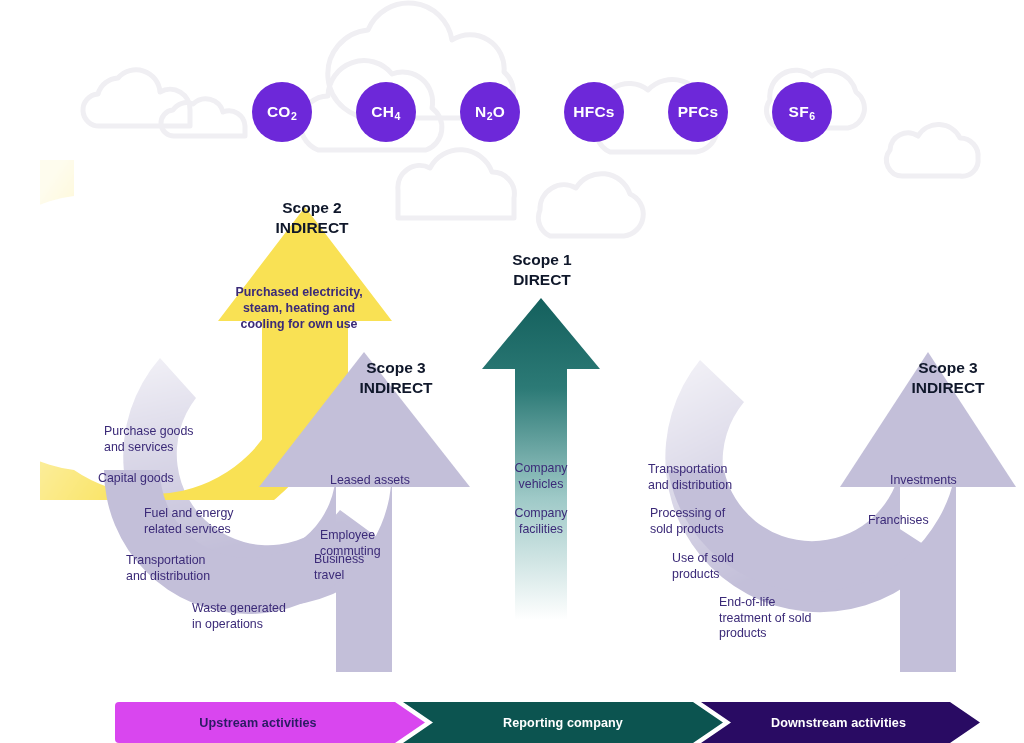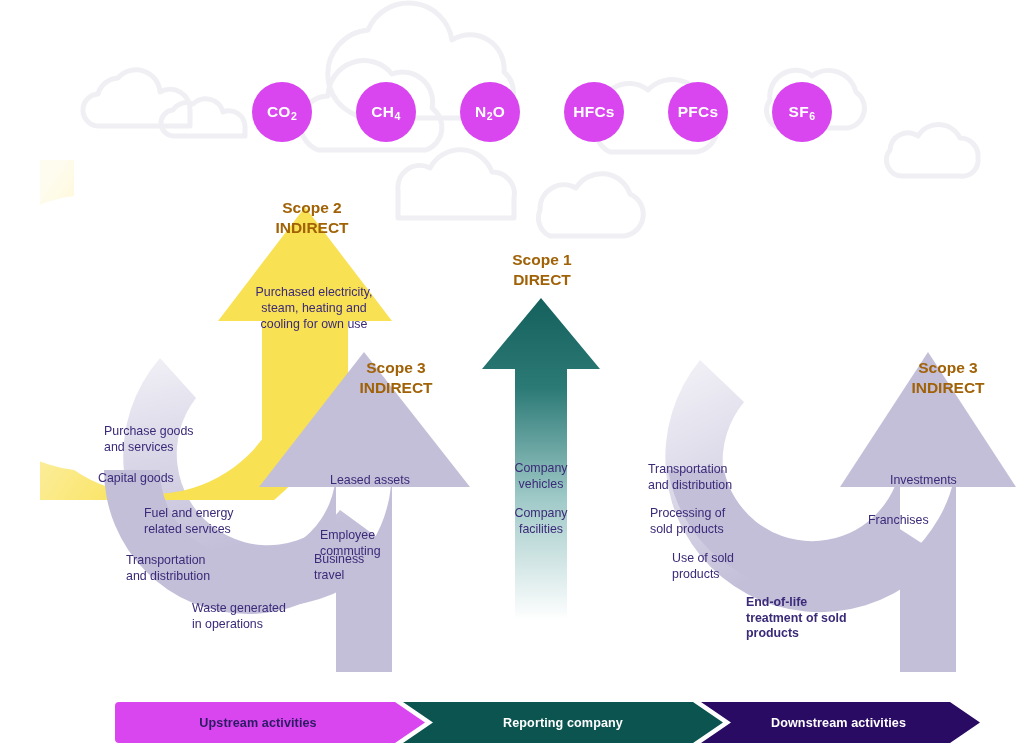--- a/index.html
+++ b/index.html
@@ -44,42 +44,42 @@
     left: 0;
     top: 82px;
     width: 1024px;
     height: 62px;
   }
   .gas-bubble {
     position: absolute;
     width: 60px;
     height: 60px;
     border-radius: 50%;
-    background: #d946ef;
+    background: #6d28d9;
     color: #ffffff;
     display: flex;
     align-items: center;
     justify-content: center;
     font-size: 15.5px;
     font-weight: bold;
     letter-spacing: 0.2px;
     line-height: 1;
   }
   .gas-bubble sub {
     font-size: 0.68em;
     vertical-align: baseline;
     position: relative;
     bottom: -0.26em;
     margin-left: 0.5px;
   }
 
   
   .scope-head {
     position: absolute;
-    color: #a16207;
+    color: #0f172a;
     font-weight: bold;
     font-size: 15.5px;
     line-height: 1.28;
     text-align: center;
     white-space: nowrap;
   }
 
   
   .lbl {
     position: absolute;
@@ -323,21 +323,21 @@
     </div>
     <div class="gas-bubble" style="left:772px">
       <span>SF<sub>6</sub></span>
     </div>
   </div>
 
   <div class="scope-head" style="left:248px; top:198px; width:128px;">
     <div>Scope 2</div>
     <div>INDIRECT</div>
   </div>
-  <div class="arrow-lbl" style="left:240px; top:284px; width:148px;">Purchased electricity,<br>steam, heating and<br>cooling for own use</div>
+  <div class="arrow-lbl" style="left:225px; top:284px; width:148px;font-weight:bold;">Purchased electricity,<br>steam, heating and<br>cooling for own use</div>
 
   <div class="scope-head" style="left:478px; top:250px; width:128px;">
     <div>Scope 1</div>
     <div>DIRECT</div>
   </div>
   <div class="arrow-lbl" style="left:482px; top:460px; width:118px;">Company<br>vehicles</div>
   <div class="arrow-lbl" style="left:482px; top:505px; width:118px;">Company<br>facilities</div>
 
   <div class="scope-head" style="left:332px; top:358px; width:128px;">
     <div>Scope 3</div>
@@ -355,21 +355,21 @@
   <div class="lbl c" style="left:314px; top:552px; width:120px;">Business<br>travel</div>
 
   <div class="scope-head" style="left:884px; top:358px; width:128px;">
     <div>Scope 3</div>
     <div>INDIRECT</div>
   </div>
 
   <div class="lbl l" style="left:648px; top:462px; width:170px;">Transportation<br>and distribution</div>
   <div class="lbl l" style="left:650px; top:506px; width:160px;">Processing of<br>sold products</div>
   <div class="lbl c" style="left:672px; top:551px; width:118px;">Use of sold<br>products</div>
-  <div class="lbl c" style="left:746px; top:595px; width:136px;font-weight:bold;">End-of-life<br>treatment of sold<br>products</div>
+  <div class="lbl c" style="left:719px; top:595px; width:136px;">End-of-life<br>treatment of sold<br>products</div>
 
   <div class="lbl c" style="left:890px; top:473px; width:120px;">Investments</div>
   <div class="lbl c" style="left:868px; top:513px; width:120px;">Franchises</div>
 
   <div id="banner">
     <div class="banner-seg seg-up">
       <span>Upstream activities</span>
     </div>
     <div class="banner-seg seg-rep">
       <span>Reporting company</span>

